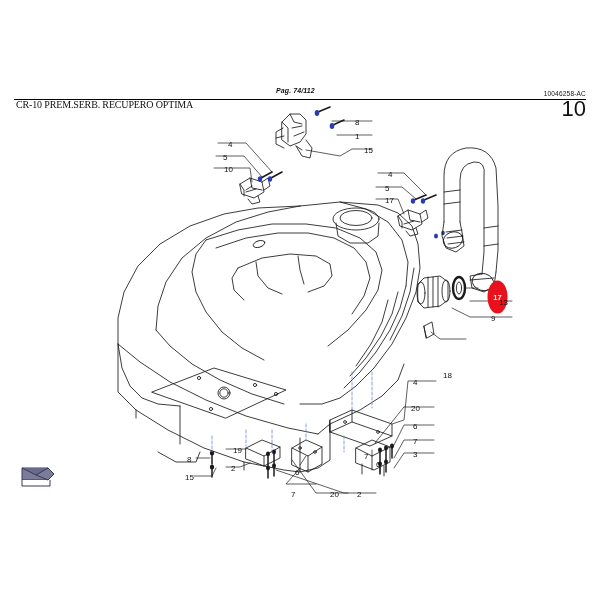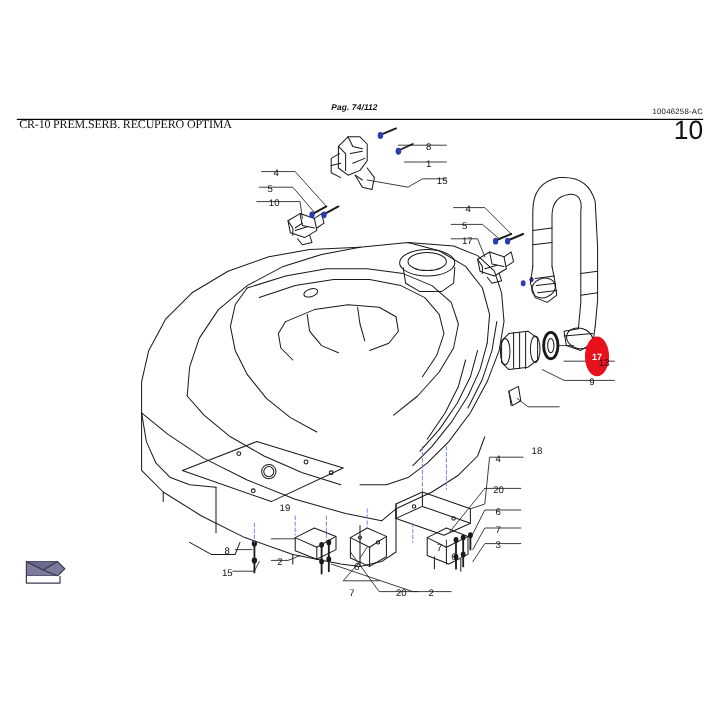--- a/index.html
+++ b/index.html
@@ -417,21 +417,21 @@
       <div class="callout red" style="left: 489px; top: 282px;">17</div>
       <div class="callout" style="left: 499px; top: 298px;">13</div>
       <div class="callout" style="left: 491px; top: 314px;">9</div>
       <div class="callout" style="left: 443px; top: 336px; margin-top: 35px;">18</div>
       <div class="callout" style="left: 413px; top: 378px;">4</div>
       <div class="callout" style="left: 411px; top: 404px;">20</div>
       <div class="callout" style="left: 413px; top: 422px;">6</div>
       <div class="callout" style="left: 413px; top: 437px;">7</div>
       <div class="callout" style="left: 413px; top: 450px;">3</div>
       <div class="callout" style="left: 376px; top: 460px;">6</div>
-      <div class="callout" style="left: 233px; top: 419px;">19</div>
+      <div class="callout" style="left: 233px; top: 446px;">19</div>
       <div class="callout" style="left: 187px; top: 455px;">8</div>
       <div class="callout" style="left: 231px; top: 464px;">2</div>
       <div class="callout" style="left: 185px; top: 473px;">15</div>
       <div class="callout" style="left: 295px; top: 468px;">6</div>
       <div class="callout" style="left: 291px; top: 490px;">7</div>
       <div class="callout" style="left: 330px; top: 490px;">20</div>
       <div class="callout" style="left: 357px; top: 490px;">2</div>
       <div class="callout" style="left: 364px; top: 452px;">7</div>
     </div>
 

